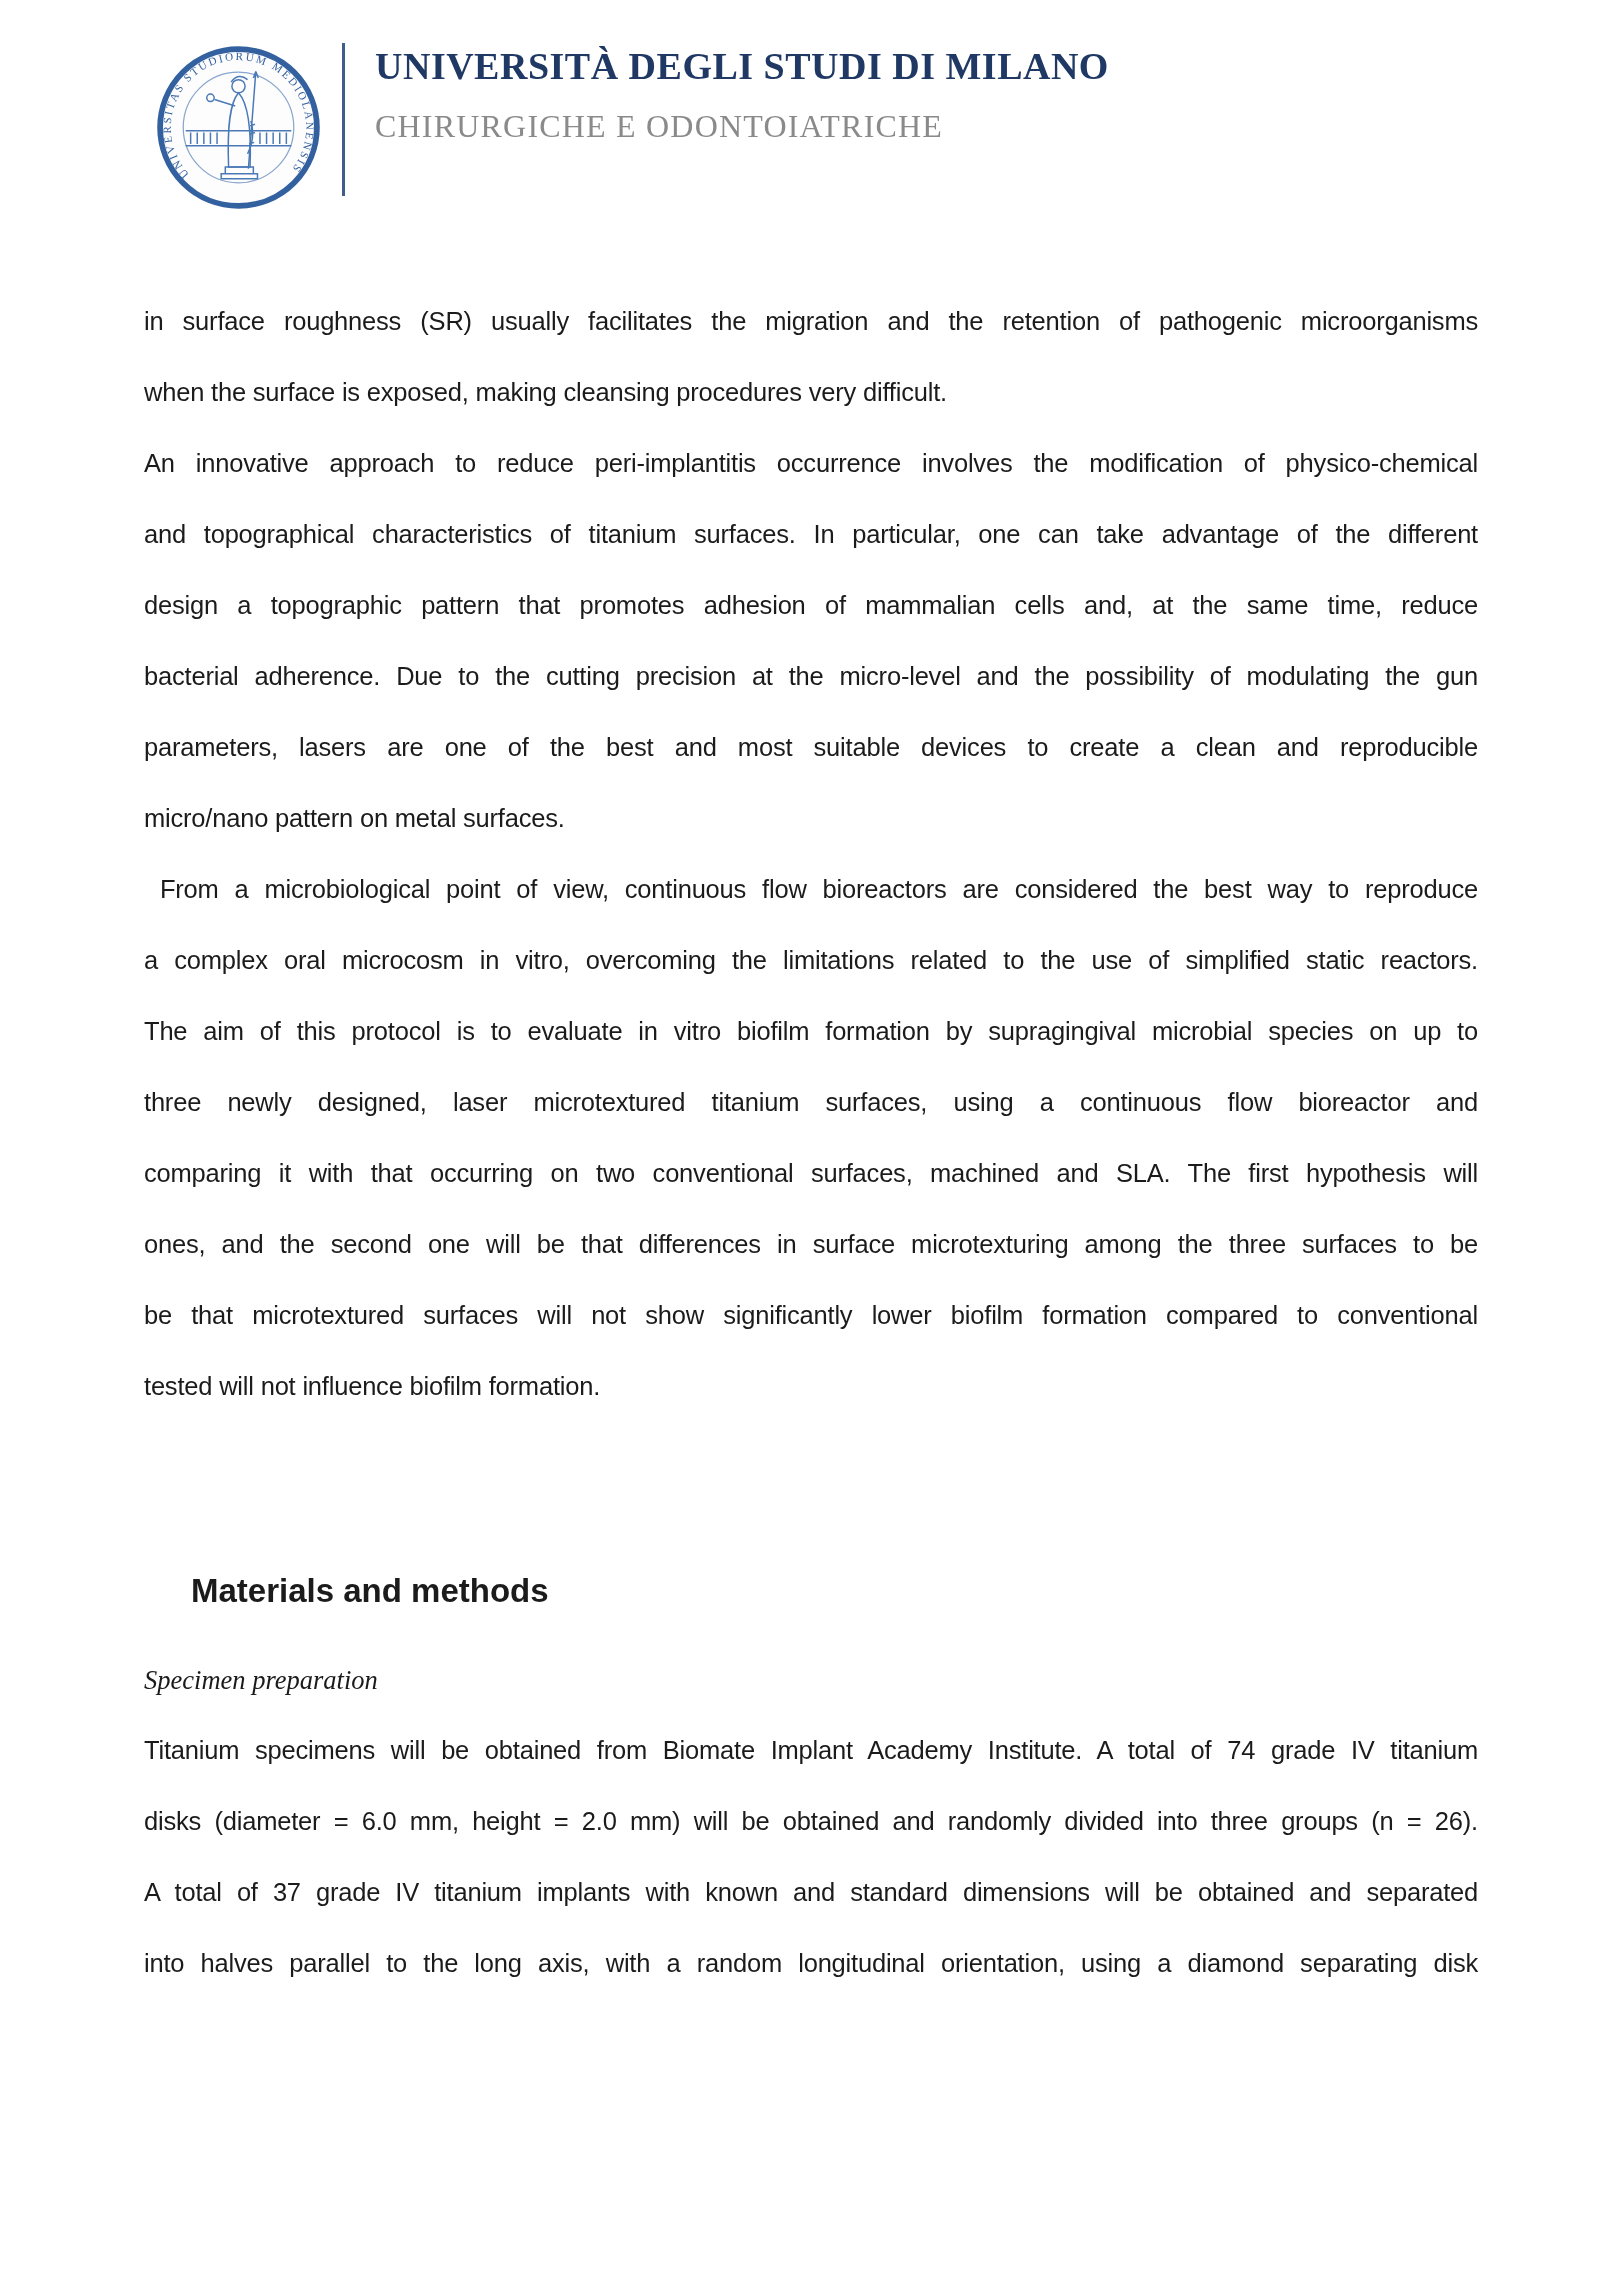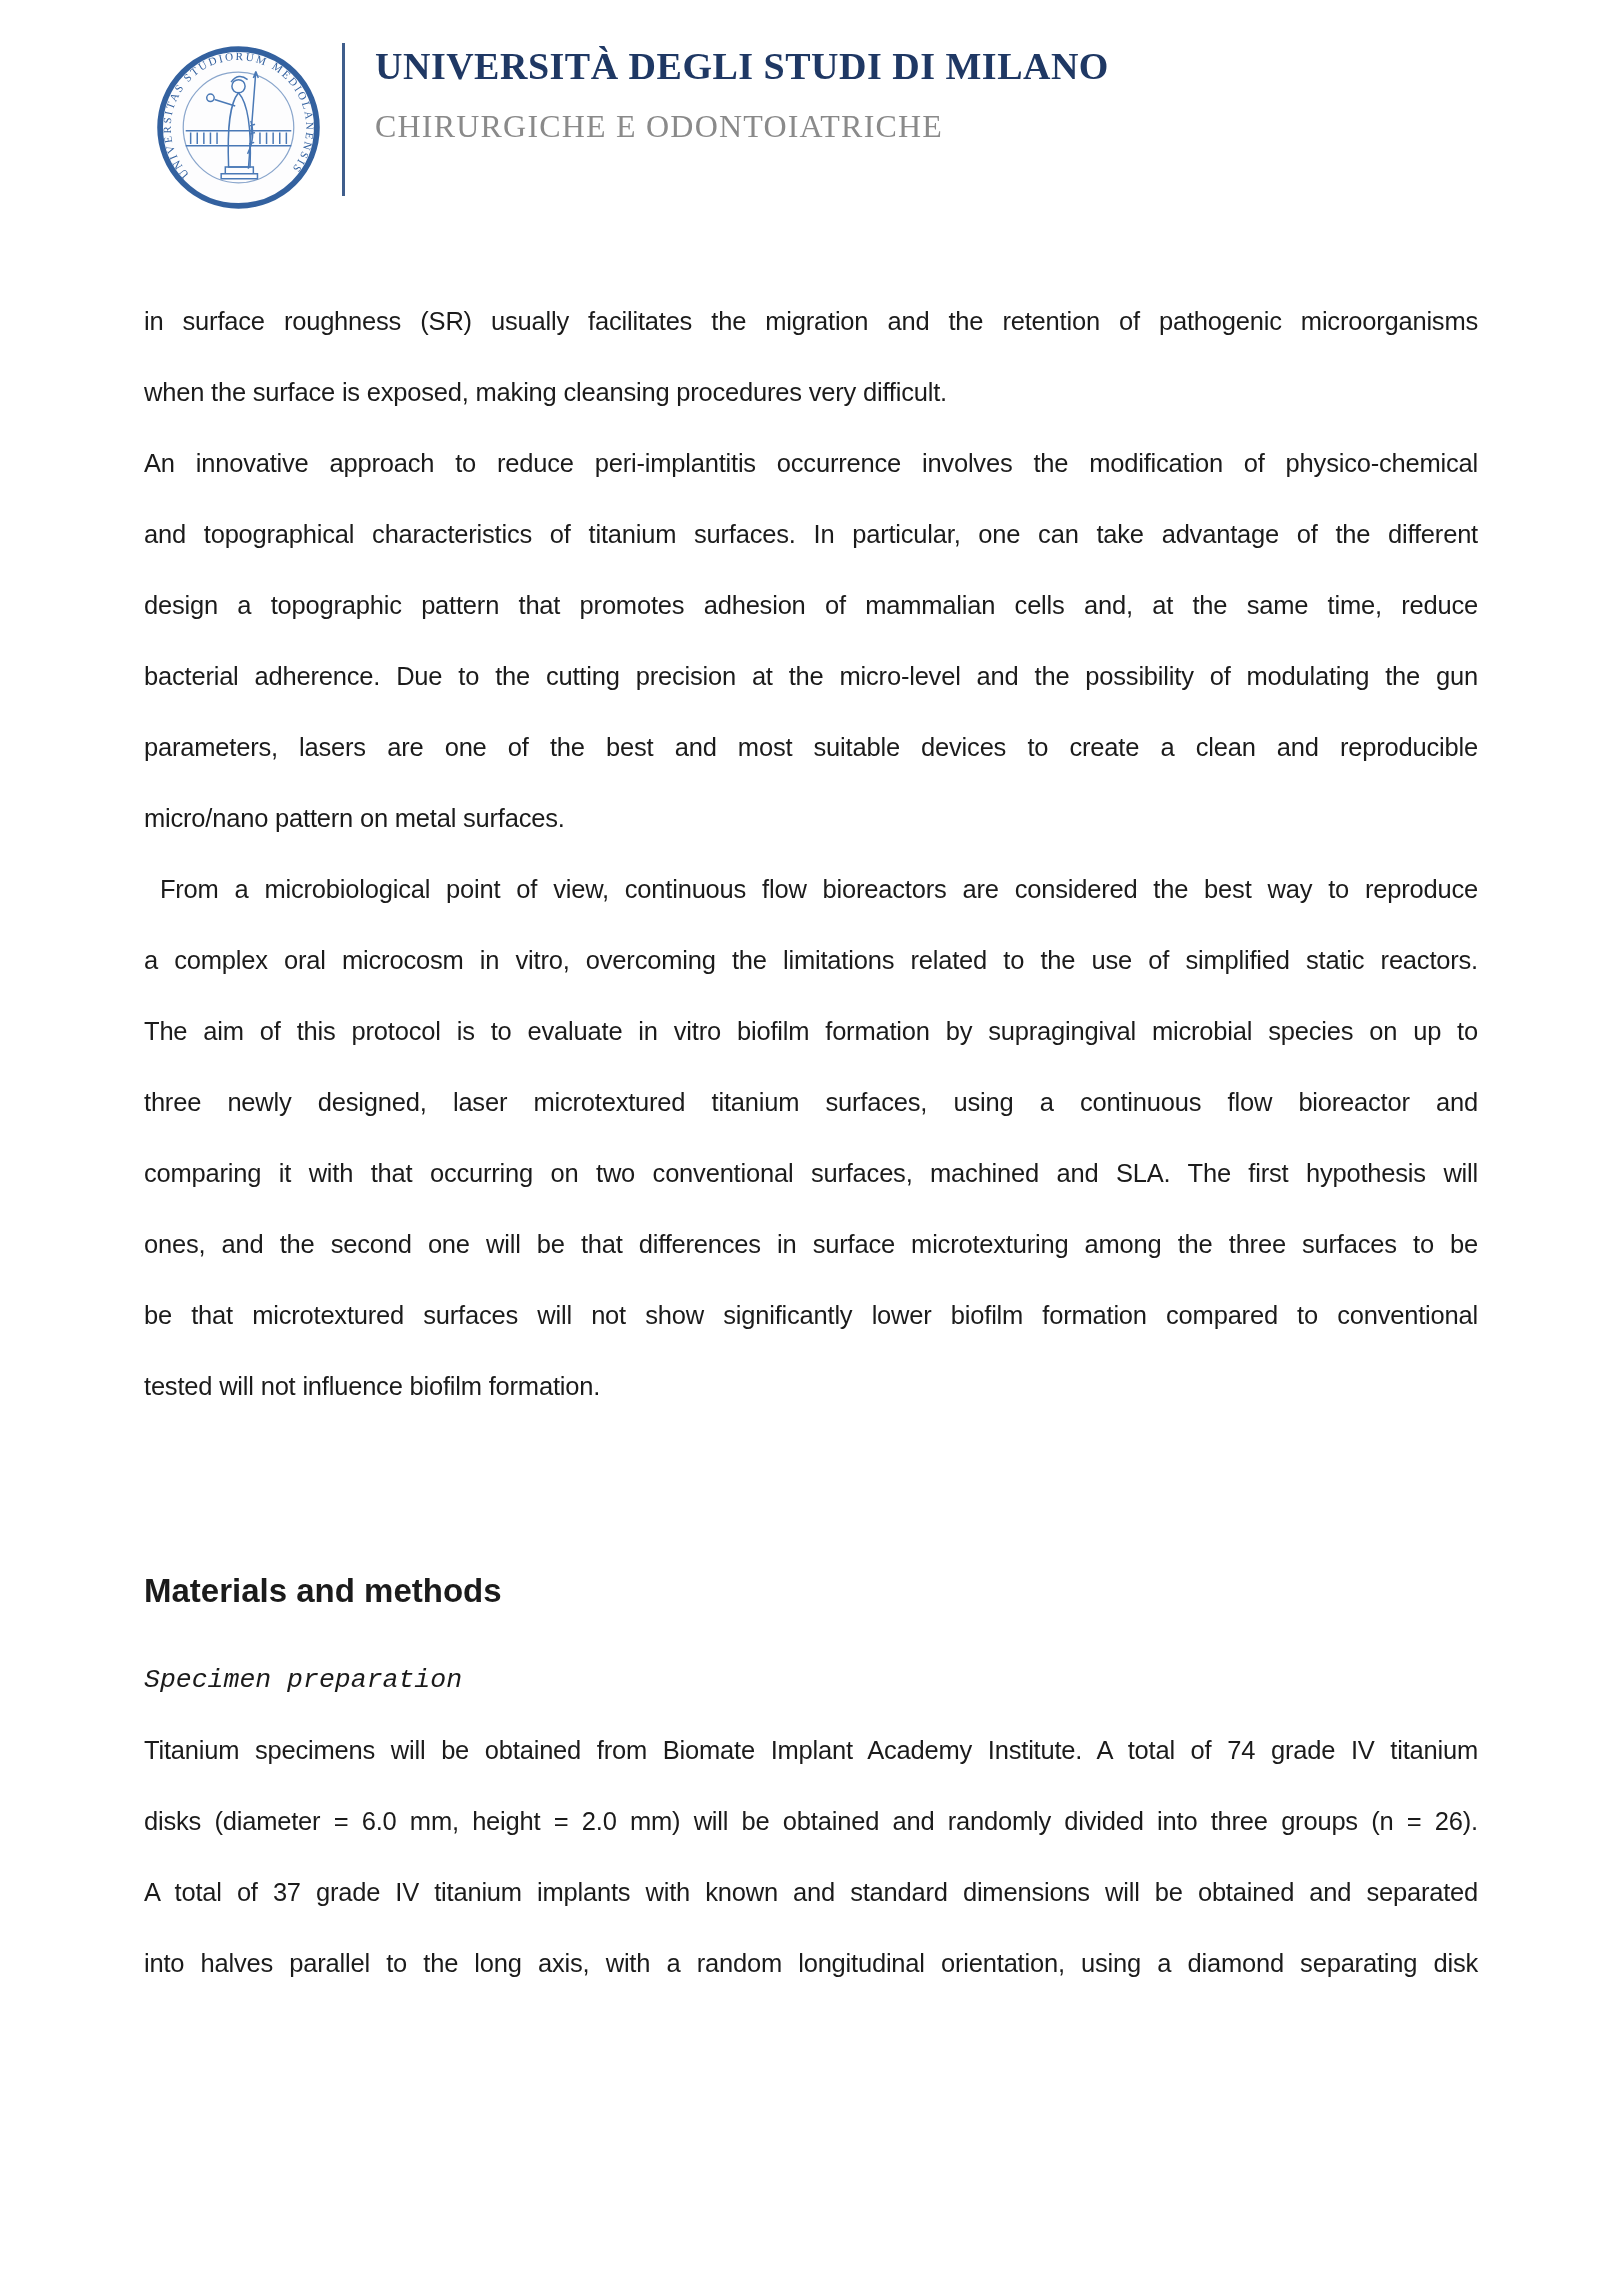--- a/index.html
+++ b/index.html
@@ -62,24 +62,25 @@
     text-align-last: justify;
   }
   .heading {
     margin-top: 137px;
     font-family: "Liberation Sans", sans-serif;
     font-weight: 700;
     font-size: 33px;
     line-height: 63px;
     height: 63px;
     color: var(--text-black, #1b1b1b);
+    margin-left: 47px;
   }
   .subheading {
     margin: 29px 0 4.9px 0;
-    font-family: Liberation Mono, monospace;
+    font-family: Liberation Serif, serif;
     font-style: italic;
     font-size: 26.5px;
     line-height: 59px;
     height: 59px;
     color: var(--text-black, #1b1b1b);
   }
 </style>
 </head>
 <body>
 

